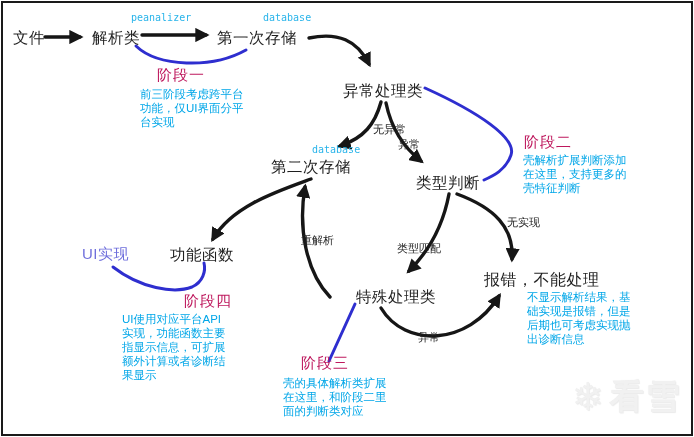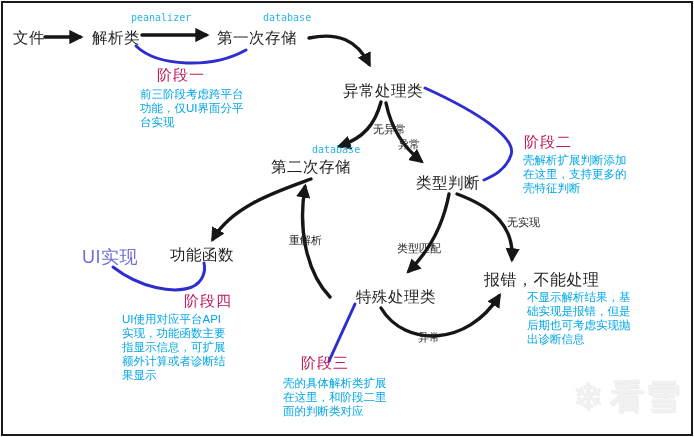--- a/index.html
+++ b/index.html
@@ -10,21 +10,21 @@
   .canvas{position:absolute;left:0;top:0;width:694px;height:437px;}
   svg.wires{position:absolute;left:0;top:0;width:694px;height:437px;}
   .abs{position:absolute;white-space:nowrap;}
   .node{font-size:15.5px;color:#1f1f1f;letter-spacing:0.5px;}
   .node-big{font-size:16px;color:#1f1f1f;letter-spacing:0.5px;}
   .edge-label{font-size:11px;color:#222;}
   .tag{font-size:10px;color:#29b4ea;font-family:"DejaVu Sans Mono",monospace;padding-left:36px;}
   .phase-label{font-size:15px;color:#be185d;letter-spacing:1px;}
   .note{font-size:11.5px;line-height:14px;color:#00a6e8;
         white-space:pre-line;}
-  .ui-node{font-size:18px;color:#6f6fdc;letter-spacing:0.5px;}
+  .ui-node{font-size:15px;color:#6f6fdc;letter-spacing:0.5px;}
   .watermark{position:absolute;left:572px;top:374px;display:flex;
              align-items:center;gap:6px;color:#f1f1f1;
              text-shadow:0 0 1px #e6e6e6, 1px 1px 1px #ececec;}
   .watermark .flake{font-size:38px;line-height:38px;}
   .watermark .wtext{font-size:34px;font-weight:bold;letter-spacing:2px;}
 </style>
 </head>
 <body>
 
 <div class="frame"></div>
@@ -70,21 +70,21 @@
   <div class="abs node" style="left:416px;top:173px;">类型判断</div>
   <div class="abs node" style="left:170px;top:245px;">功能函数</div>
   <div class="abs node" style="left:356px;top:287px;">特殊处理类</div>
   <div class="abs node-big" style="left:484px;top:270px;">报错，不能处理</div>
   <div class="abs ui-node" style="left:82px;top:245px;">UI实现</div>
 
   <div class="abs edge-label" style="left:325px;top:122px;margin-left:48px;">无异常</div>
   <div class="abs edge-label" style="left:398px;top:137px;">异常</div>
   <div class="abs edge-label" style="left:507px;top:215px;">无实现</div>
   <div class="abs edge-label" style="left:397px;top:241px;">类型匹配</div>
-  <div class="abs edge-label" style="left:289px;top:233px;">重解析</div>
+  <div class="abs edge-label" style="left:301px;top:233px;">重解析</div>
   <div class="abs edge-label" style="left:418px;top:330px;">异常</div>
 
   <div class="abs phase-label" style="left:157px;top:66px;">阶段一</div>
   <div class="abs note" style="left:140px;top:87px;">前三阶段考虑跨平台
 功能，仅UI界面分平
 台实现</div>
 
   <div class="abs phase-label" style="left:524px;top:133px;">阶段二</div>
   <div class="abs note" style="left:523px;top:153px;">壳解析扩展判断添加
 在这里，支持更多的

